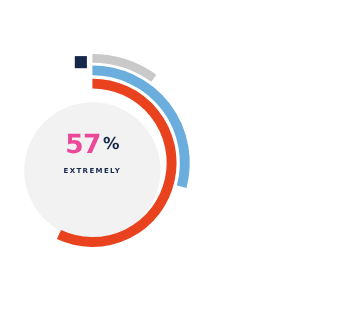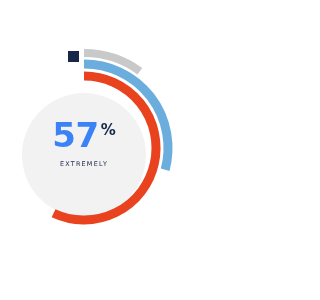--- a/index.html
+++ b/index.html
@@ -44,42 +44,42 @@
 
   .value-row {
     display: flex;
     align-items: flex-start;
     justify-content: center;
     line-height: 1;
   }
 
   .value-number {
     font-family: "DejaVu Sans", sans-serif;
-    font-size: 34px;
+    font-size: 24px;
     font-weight: 700;
     letter-spacing: -0.5px;
-    color: #3b82f6;
+    color: #ec4899;
     line-height: 0.92;
   }
 
   .value-unit {
     font-family: "DejaVu Sans", sans-serif;
     font-size: 15px;
     font-weight: 700;
     color: #17274a;
     margin-left: 2px;
     margin-top: 3px;
     line-height: 1;
   }
 
   .caption {
     margin-top: 9px;
     font-family: "DejaVu Sans", sans-serif;
     font-size: 6.4px;
-    font-weight: 400;
+    font-weight: 700;
     letter-spacing: 1.25px;
     color: #17274a;
     line-height: 1.55;
     text-transform: uppercase;
   }
   .caption-line {
     display: block;
   }
 </style>
 </head>

